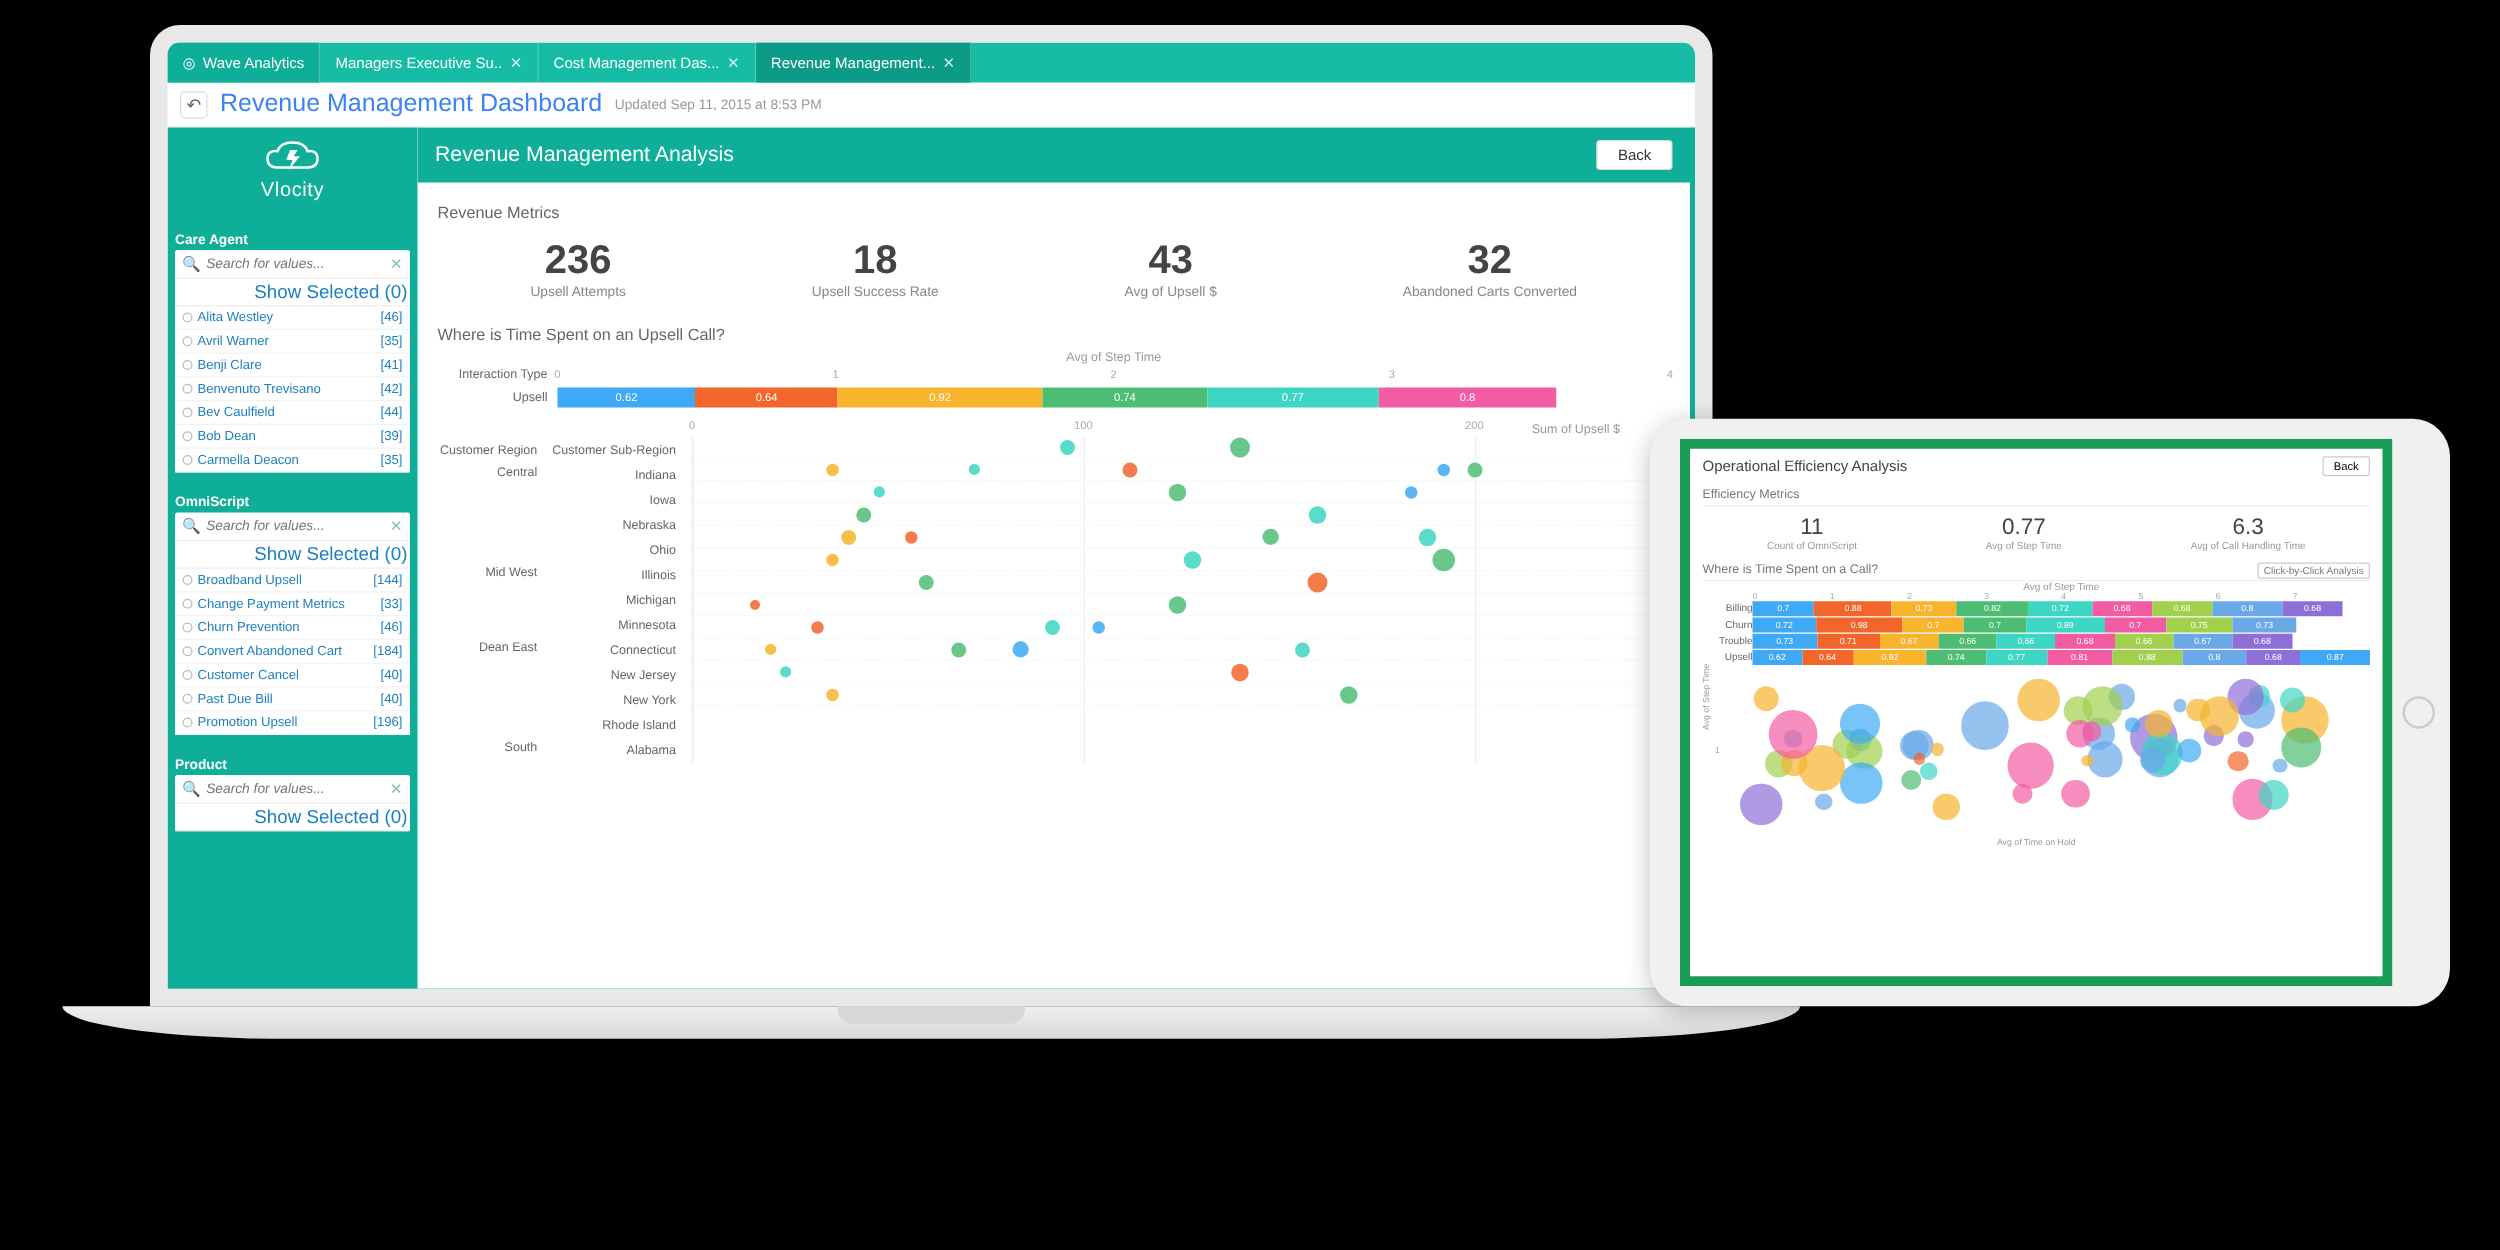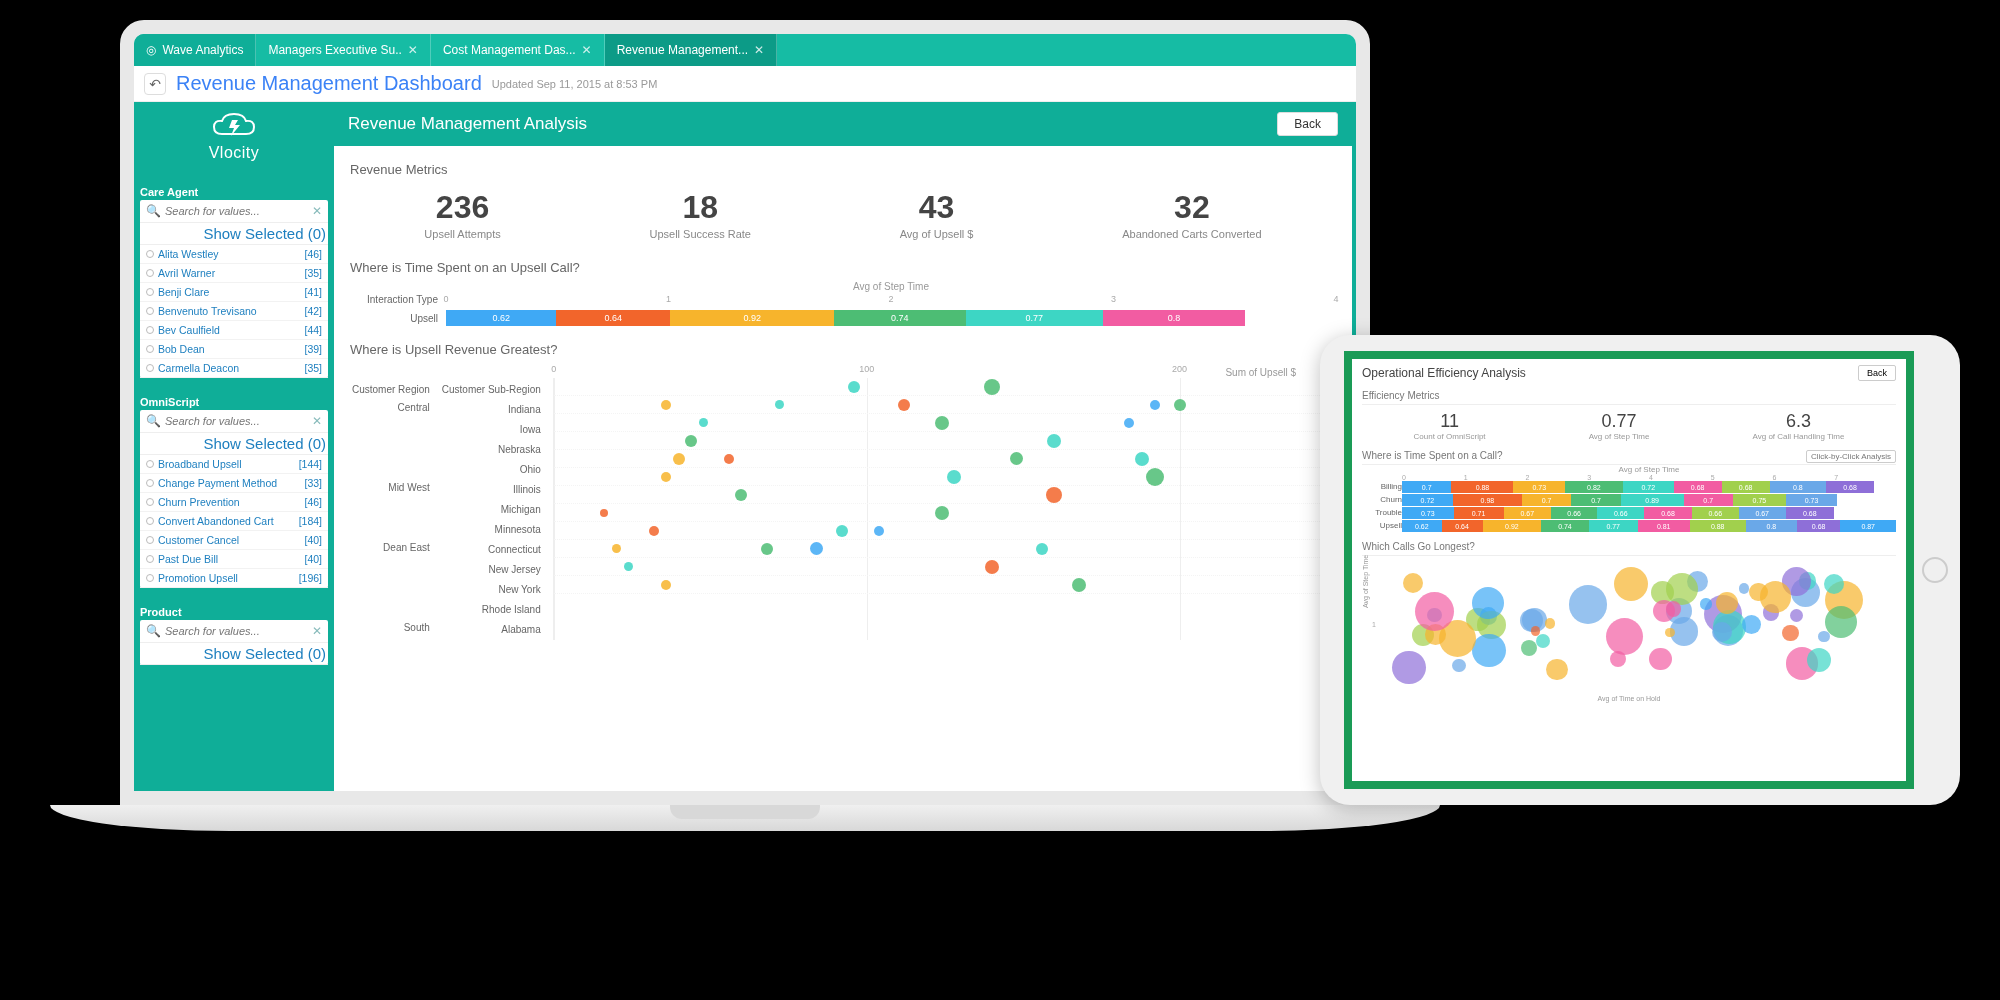--- a/index.html
+++ b/index.html
@@ -206,21 +206,21 @@
       <span class="clr">✕</span>
     </div>
     <div class="show-selected">Show Selected (0)</div>
     <div class="facet-row">
                   <span class="radio"></span>
                   <span class="lbl">Broadband Upsell</span>
                   <span class="cnt">[144]</span>
                 </div>
                 <div class="facet-row">
                   <span class="radio"></span>
-                  <span class="lbl">Change Payment Method</span>
+                  <span class="lbl">Change Payment Metrics</span>
                   <span class="cnt">[33]</span>
                 </div>
                 <div class="facet-row">
                   <span class="radio"></span>
                   <span class="lbl">Churn Prevention</span>
                   <span class="cnt">[46]</span>
                 </div>
                 <div class="facet-row">
                   <span class="radio"></span>
                   <span class="lbl">Convert Abandoned Cart</span>
@@ -305,21 +305,20 @@
                     <div class="seg" style="width:12.8%;background:#f2652b">0.64</div>
                     <div class="seg" style="width:18.4%;background:#f7b42c">0.92</div>
                     <div class="seg" style="width:14.799999999999999%;background:#4dbd74">0.74</div>
                     <div class="seg" style="width:15.4%;background:#3dd6c4">0.77</div>
                     <div class="seg" style="width:16%;background:#f25ca2">0.8</div>
                   </div>
                 </div>
               </div>
           </div>
 
-          <div class="section-title" style="margin-top:14px">Where is Upsell Revenue Greatest?</div>
           <div class="scatter">
             <div class="scatter-title">Sum of  Upsell $</div>
             <div class="scatter-grid">
               <div class="scatter-left">
                 <table id="scatter-table">
                   <tbody>
                       <tr>
                         <td>Customer Region</td>
                       <td>Customer Sub-Region</td>
                       </tr>
@@ -569,21 +568,20 @@
                   <div class="seg" style="width:11.571428571428573%;background:#f25ca2">0.81</div>
                   <div class="seg" style="width:12.571428571428573%;background:#a1d04d">0.88</div>
                   <div class="seg" style="width:11.428571428571429%;background:#6aa8e8">0.8</div>
                   <div class="seg" style="width:9.714285714285715%;background:#8e6fd8">0.68</div>
                   <div class="seg" style="width:12.428571428571429%;background:#3fa9f5">0.87</div>
                 </div>
               </div>
             </div>
         </div>
 
-        <div class="t-section" style="margin-top:6px">Which Calls Go Longest?</div>
         <div class="t-bubble-chart" id="t-bubbles">
           <div class="t-axis-y">Avg of Step Time</div>
           <div class="t-ytick" style="top:45%">1</div>
         <div class="blob" style="left:82.41424897119342%;top:76.82377400548698%;width:32.63511659807956px;height:32.63511659807956px;margin:-16.31755829903978px 0 0 -16.31755829903978px;background:#f25ca2"></div>
             <div class="blob" style="left:68.56728395061728%;top:52.255015432098766%;width:30.495884773662553px;height:30.495884773662553px;margin:-15.247942386831276px 0 0 -15.247942386831276px;background:#6aa8e8"></div>
             <div class="blob" style="left:67.66167695473251%;top:39.9187671467764%;width:38.32373113854595px;height:38.32373113854595px;margin:-19.161865569272976px 0 0 -19.161865569272976px;background:#8e6fd8"></div>
             <div class="blob" style="left:83.06779835390947%;top:24.136016803840878%;width:28.958161865569274px;height:28.958161865569274px;margin:-14.479080932784637px 0 0 -14.479080932784637px;background:#6aa8e8"></div>
             <div class="blob" style="left:21.711574074074075%;top:44.04256687242798%;width:23.83127572016461px;height:23.83127572016461px;margin:-11.915637860082304px 0 0 -11.915637860082304px;background:#a1d04d"></div>
             <div class="blob" style="left:11.407818930041152%;top:55.811256858710564%;width:21.856652949245543px;height:21.856652949245543px;margin:-10.928326474622772px 0 0 -10.928326474622772px;background:#a1d04d"></div>
             <div class="blob" style="left:18.193569958847736%;top:78.20751886145405%;width:13.651577503429355px;height:13.651577503429355px;margin:-6.825788751714677px 0 0 -6.825788751714677px;background:#6aa8e8"></div>

